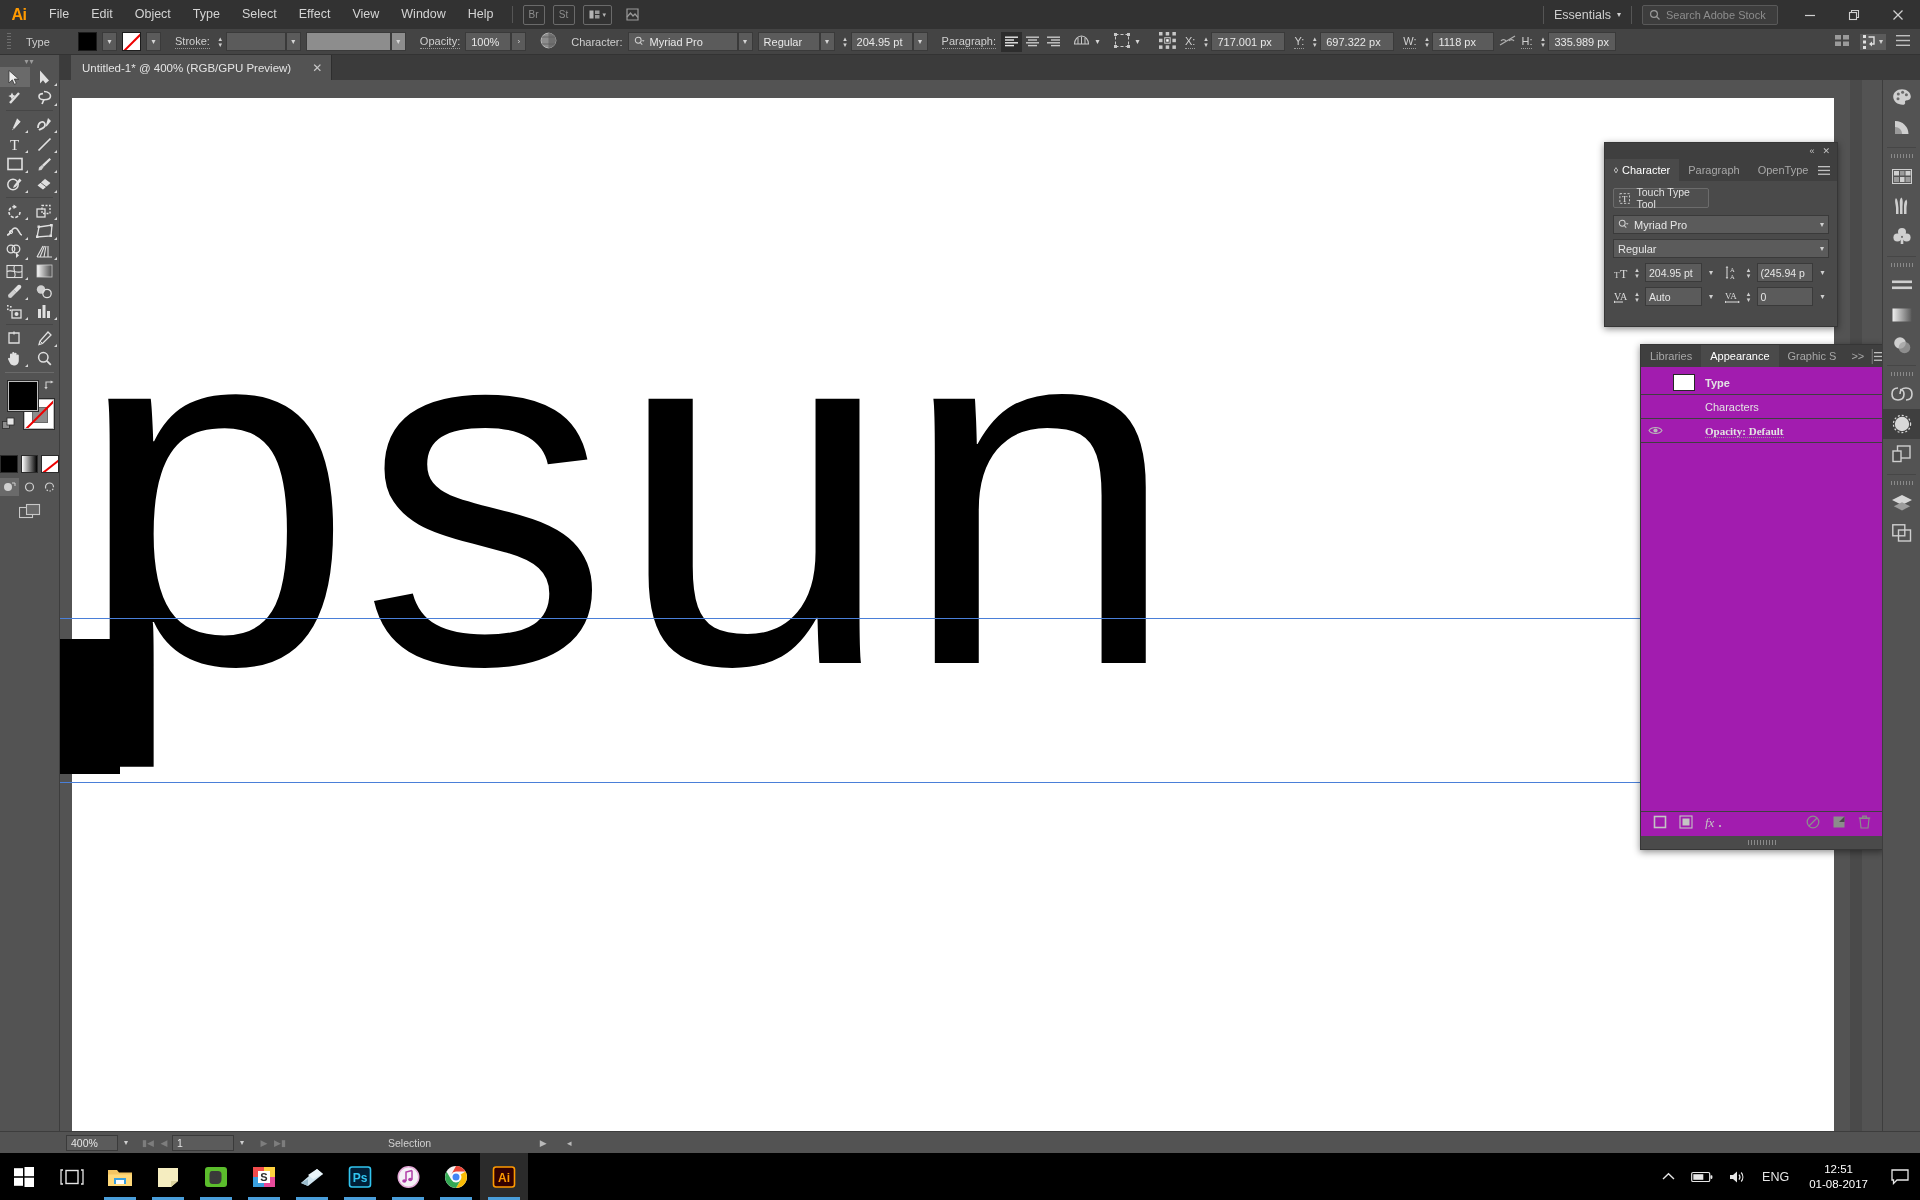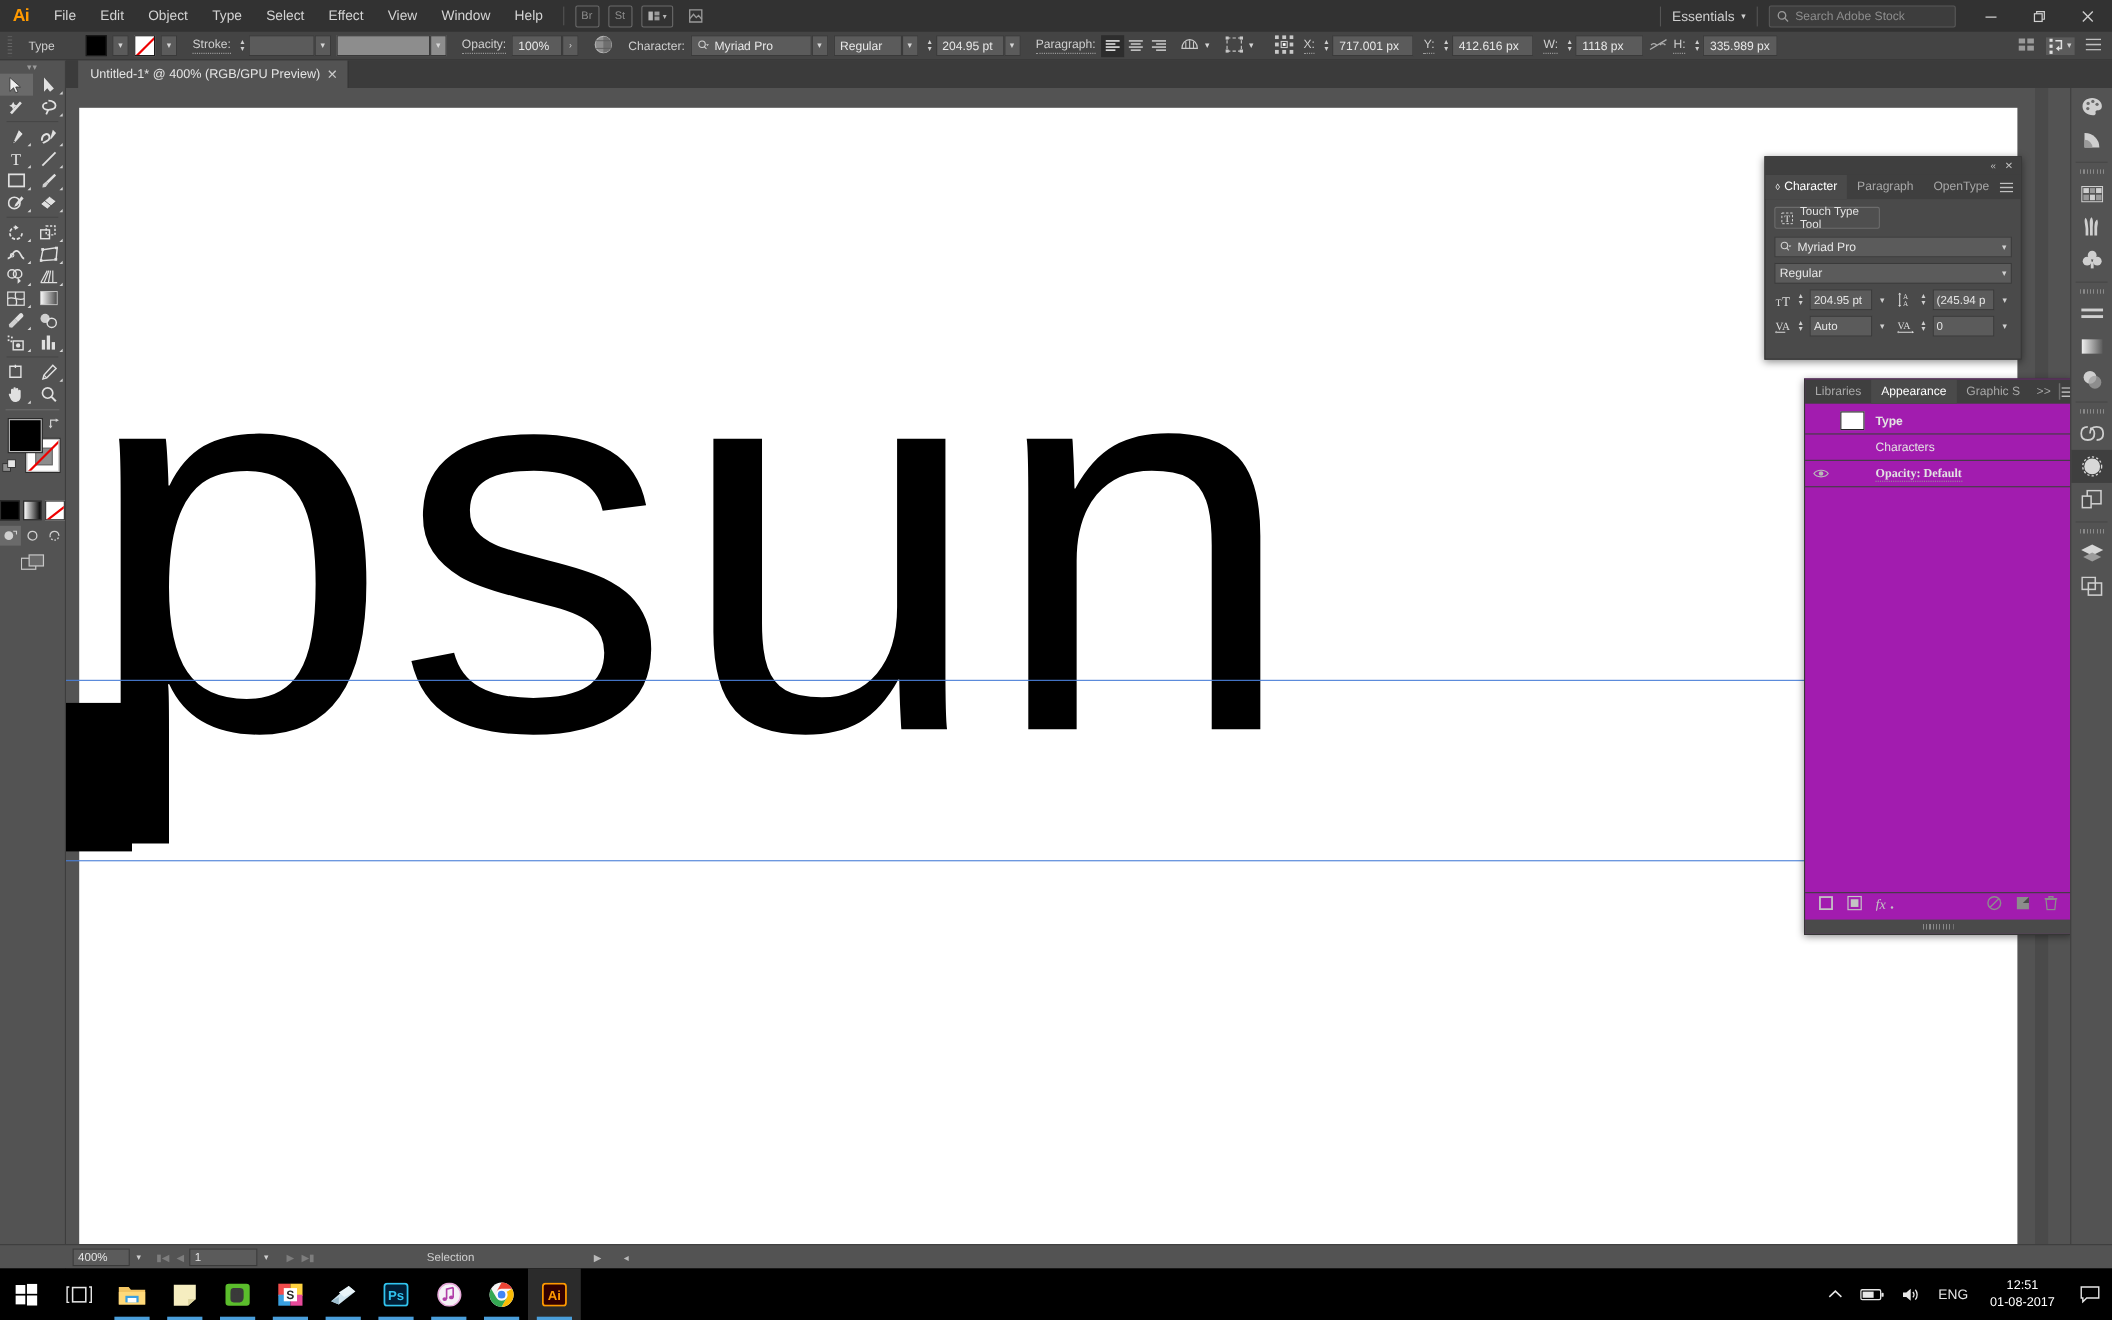--- a/index.html
+++ b/index.html
@@ -47,21 +47,21 @@
   }
   .menubar-right {
     margin-left: auto; display: flex; align-items: center; height: 29px;
   }
   .essentials {
     color: #cfcfcf; font-size: 12.5px; display: flex; align-items: center; gap: 6px;
     padding: 0 10px;
   }
   .vsep { width: 1px; height: 18px; background: #555; }
   .stock-search {
-    width: 170px; height: 20px; background: #3d3d3d; border: 1px solid #595959;
+    width: 136px; height: 20px; background: #3d3d3d; border: 1px solid #595959;
     border-radius: 2px; display: flex; align-items: center; gap: 5px;
     padding: 0 6px; margin: 0 10px; color: #8d8d8d; font-size: 11px;
   }
   .winbtn {
     width: 44px; height: 29px; display:flex; align-items:center; justify-content:center;
     color:#d0d0d0;
   }
 
   
   .controlbar {
@@ -109,21 +109,21 @@
   .cb-gap-s { width: 5px; }
   .cb-gap-l { width: 14px; }
 
   
   .tabbar {
     position: absolute; left: 60px; top: 55px; width: 1860px; height: 25px;
     background: #3b3b3b;
   }
   .doctab {
     position:absolute; left: 11px; top: 0; height: 25px;
-    background: #535353; display: flex; align-items: center; gap: 6px;
+    background: #535353; display: flex; align-items: center; gap: 21px;
     padding: 0 9px 0 11px; color: #e4e4e4; font-size: 11.5px; white-space: nowrap;
     border-right: 1px solid #2e2e2e;
   }
   .tabclose { color: #c9c9c9; font-size: 12px; line-height: 1; }
 
   
   .toolbar {
     position: absolute; left: 0; top: 55px; width: 60px; height: 1105px;
     background: #535353; border-right: 1px solid #3d3d3d;
   }
@@ -555,21 +555,21 @@
         <span>▾</span>
       </div>
     <div class="field" style="width:74px">717.001 px</div>
     <div class="cb-gap"></div>
     <div class="cb-label dotted">Y:</div>
     <div class="cb-gap-s"></div>
     <div class="stepper">
         <span>▴</span>
         <span>▾</span>
       </div>
-    <div class="field" style="width:74px">412.616 px</div>
+    <div class="field" style="width:74px">697.322 px</div>
     <div class="cb-gap"></div>
     <div class="cb-label dotted">W:</div>
     <div class="cb-gap-s"></div>
     <div class="stepper">
         <span>▴</span>
         <span>▾</span>
       </div>
     <div class="field" style="width:62px">1118 px</div>
     <div class="cb-gap-s"></div>
     <div>

